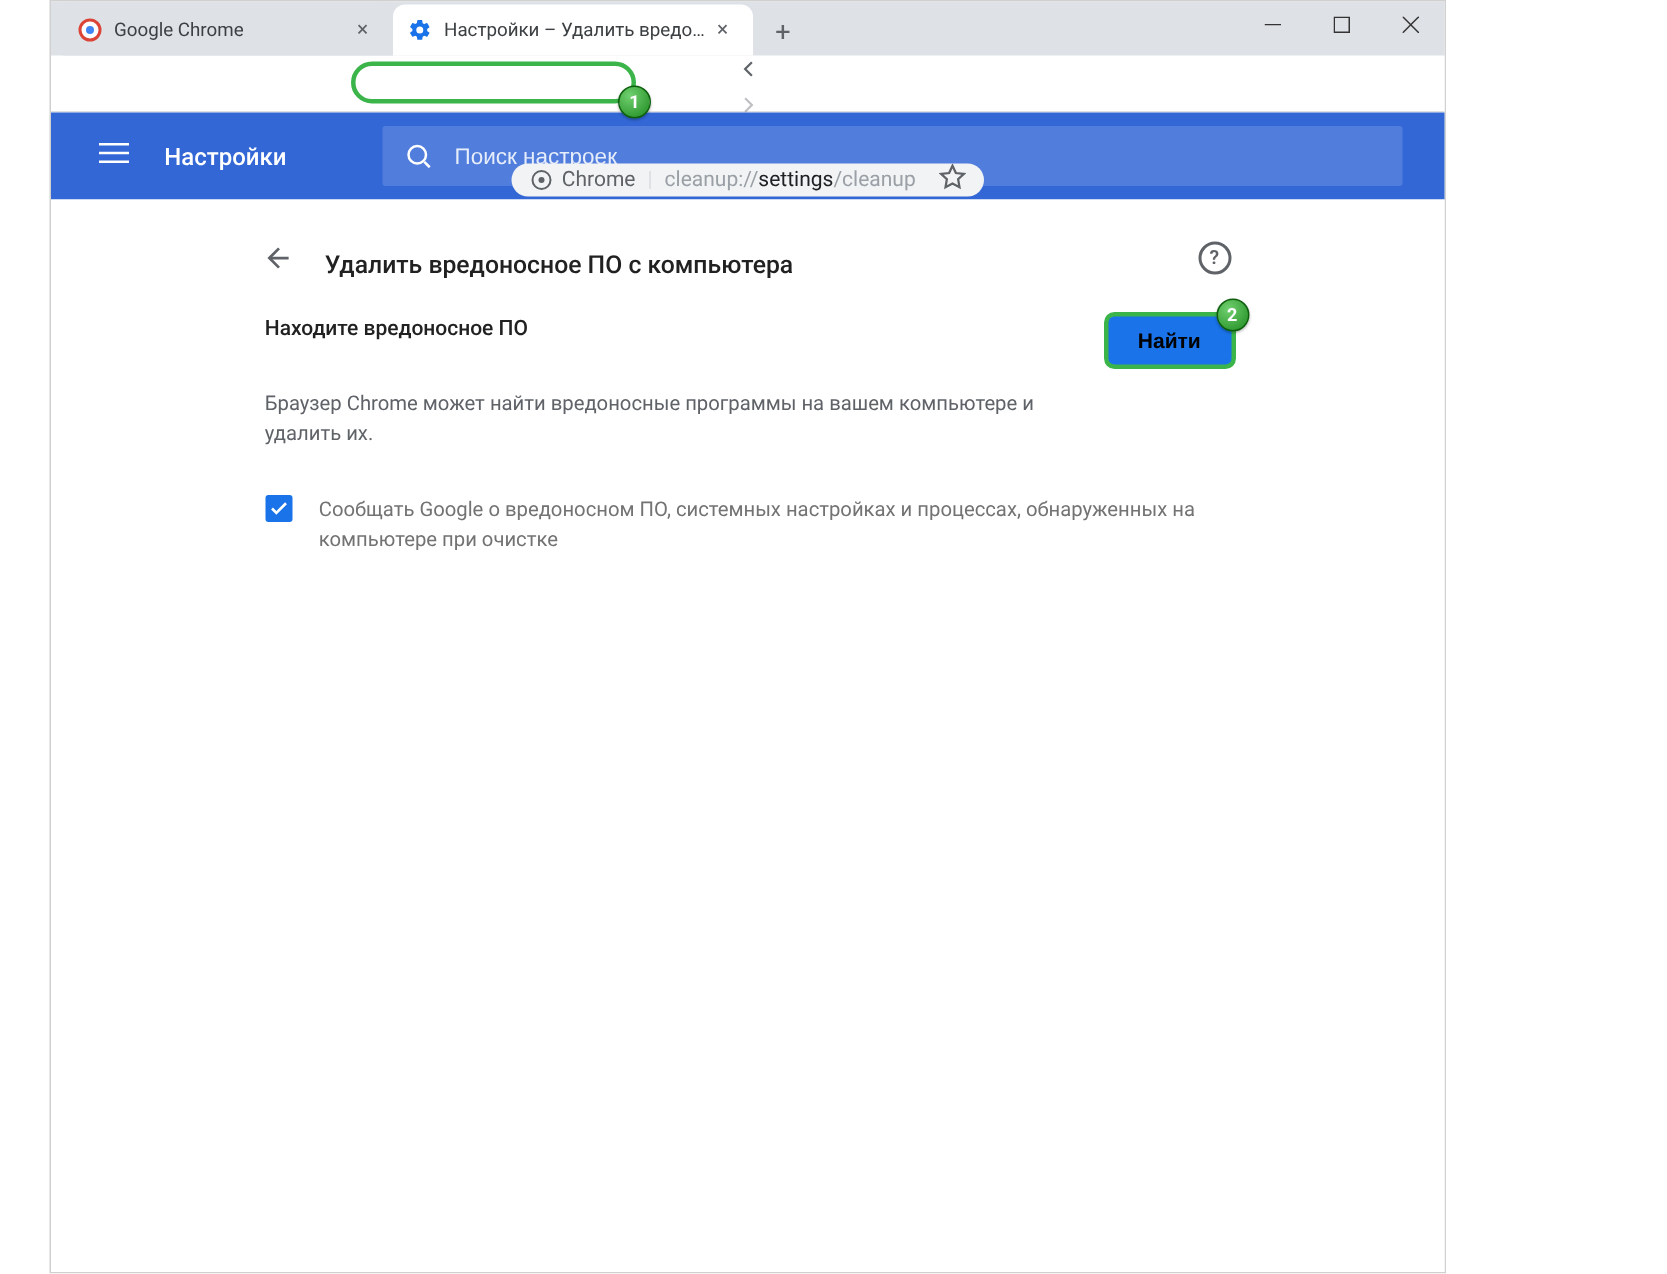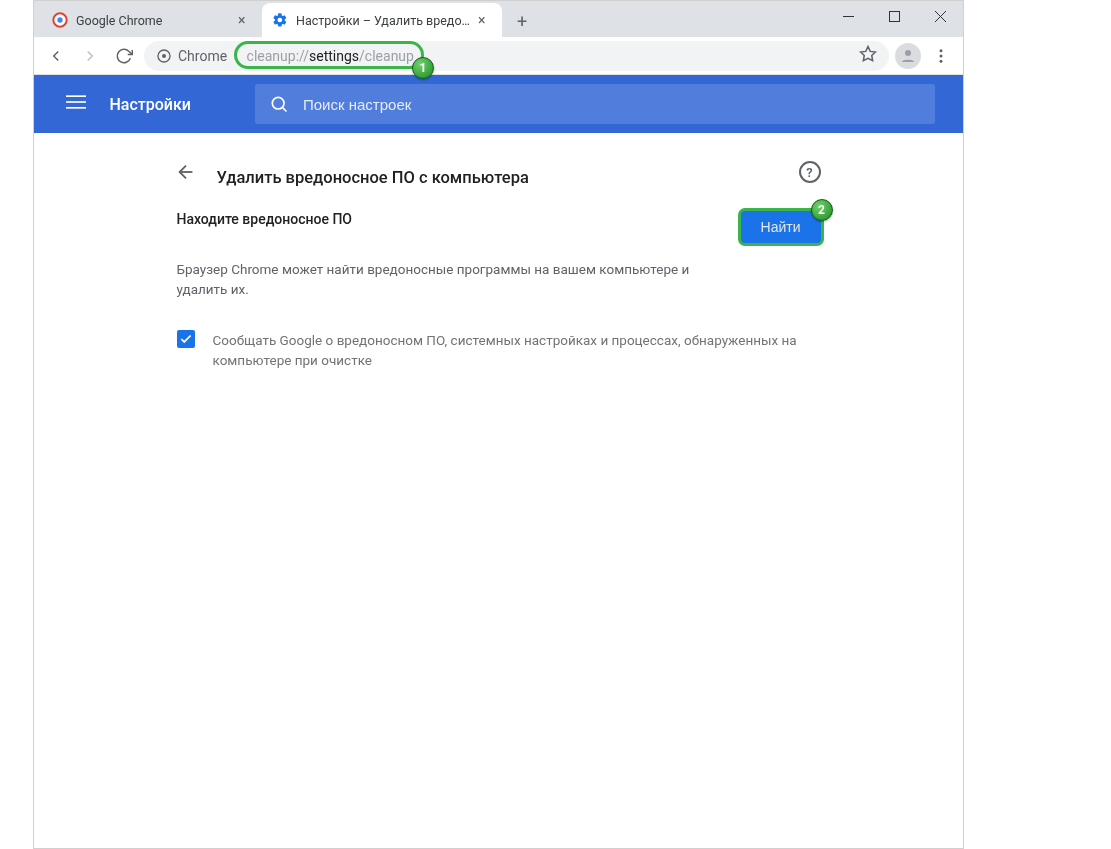--- a/index.html
+++ b/index.html
@@ -82,20 +82,21 @@
   }
   
   .toolbar {
     height: 38px;
     background: #fff;
     border-bottom: 1px solid #e0e0e0;
     display: flex;
     align-items: center;
     padding: 0 8px;
     gap: 6px;
+    flex-direction: column;
   }
   .tb-icon {
     width: 28px; height: 28px;
     display:flex; align-items:center; justify-content:center;
     color:#5f6368; border-radius:50%;
   }
   .tb-icon svg { width:18px; height:18px; }
   .omnibox {
     flex: 1;
     height: 30px;
@@ -188,25 +189,25 @@
   .section-text { flex:1; }
   .section-title {
     font-size: 14px; color:#212121; font-weight:500;
     margin-bottom: 4px;
   }
   .section-desc {
     font-size: 13.5px; color:#5f6368; line-height:1.5;margin-top:32px;
   }
   .find-btn {
     background: #1a73e8;
-    color:#e5e5e5;
+    color:#000000;
     border:none;
     padding: 8px 20px;
     font-size: 14px;
-    font-weight:400;
+    font-weight:700;
     border-radius: 4px;
     cursor:pointer;
     box-shadow: 0 0 0 3px #3bb54a;
     position: relative;
   }
   .checkbox-row {
     display:flex; align-items:flex-start; gap: 18px;
     padding: 14px 18px;
   }
   .cbx {

